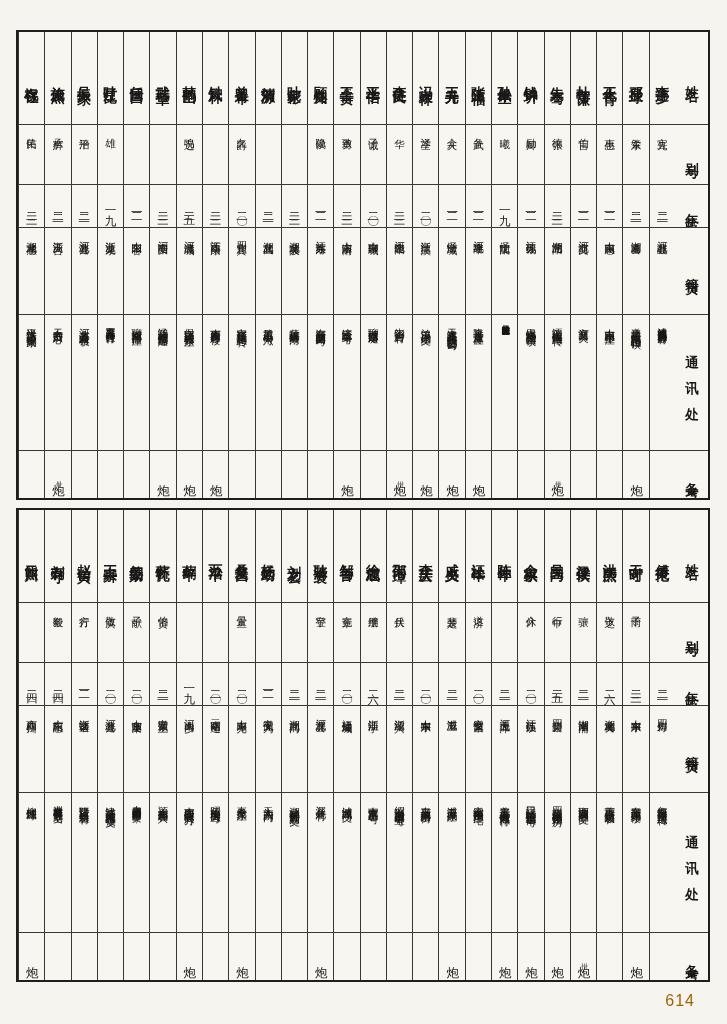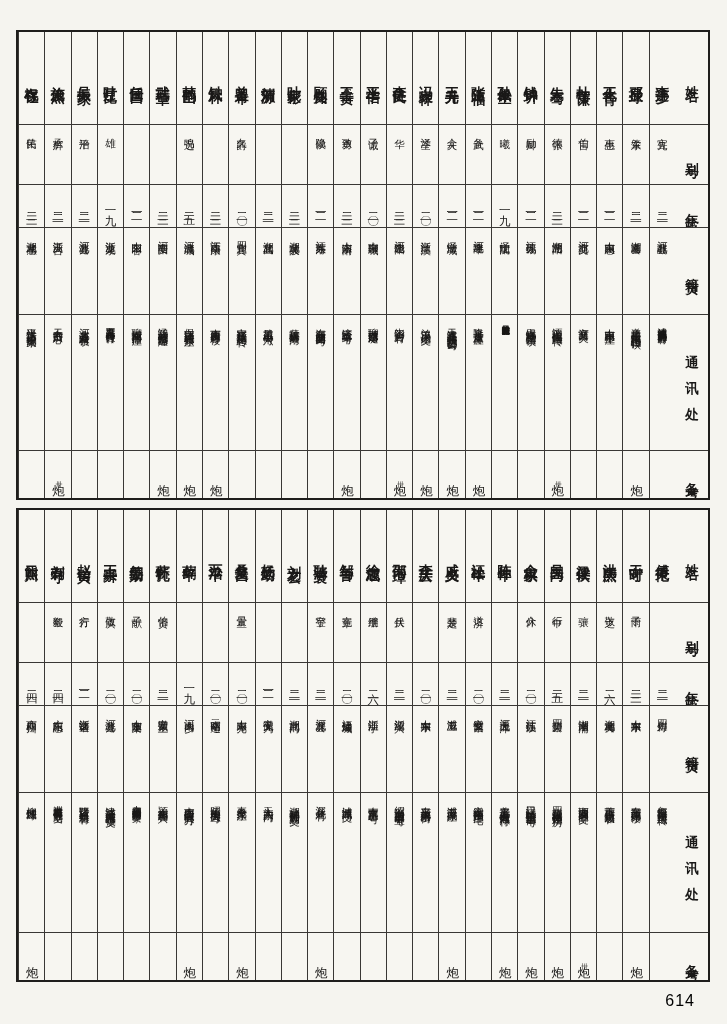--- a/index.html
+++ b/index.html
@@ -60,21 +60,21 @@
   .hcell{
     font-weight:bold;justify-content:center;align-items:center;padding:0;
   }
   .hcell .vtxt{
     font-size:13.5px;font-weight:bold;letter-spacing:4px;
     display:flex;
   }
   .hcell.tall .vtxt{letter-spacing:26px;}
   .pageno{
     position:absolute;right:32px;bottom:14px;
-    font-size:16px;color:#000000;letter-spacing:1px;
+    font-size:16px;color:#a16207;letter-spacing:1px;
   }
 </style>
 </head>
 <body>
 
 <div class="sheet">
   <div class="roster" id="table-top">
       <div class="col hcol">
         <div class="cell hcell c-name">
           <span class="vtxt">姓名</span>

